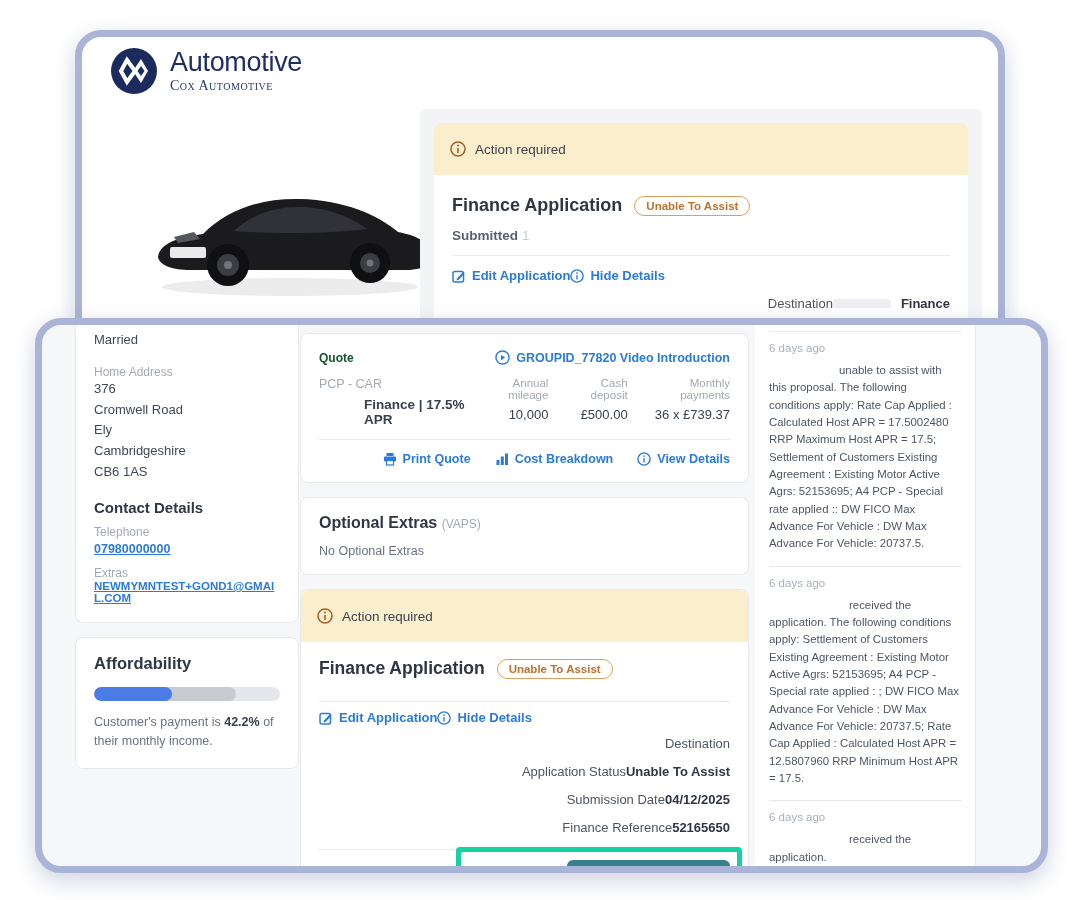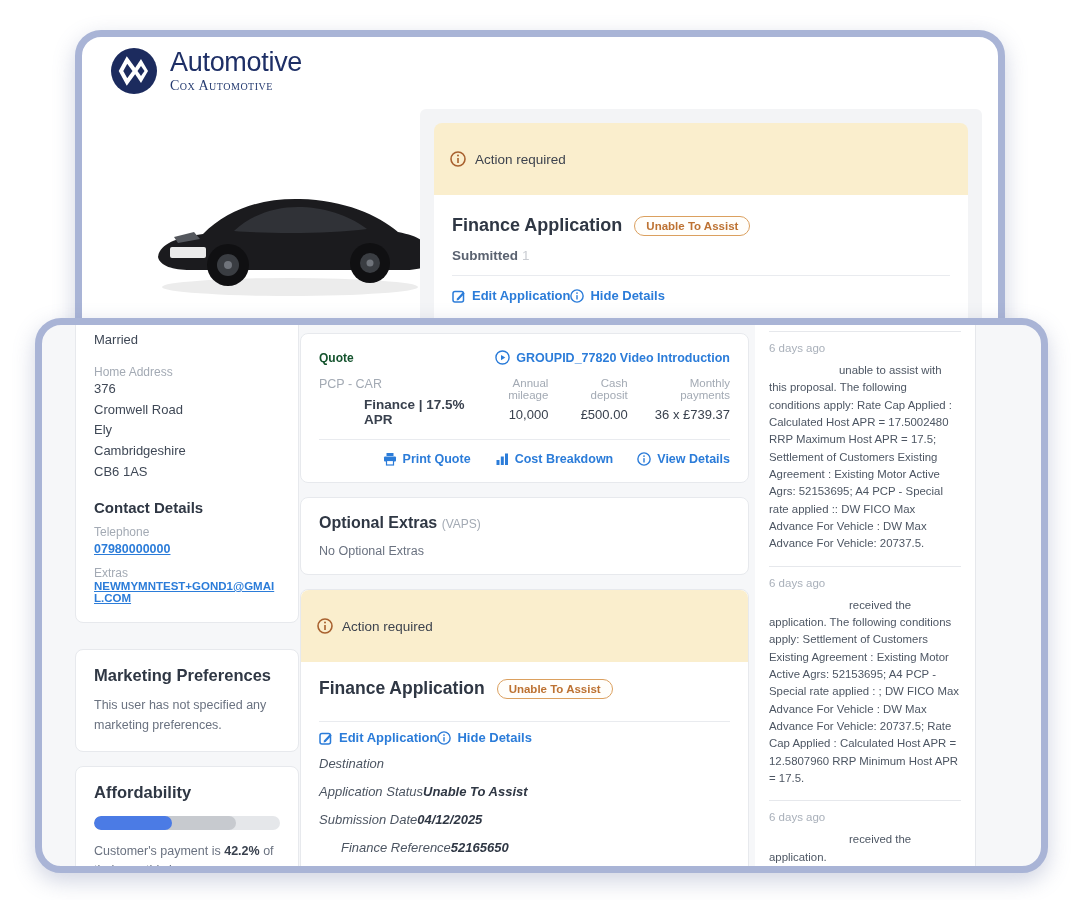--- a/index.html
+++ b/index.html
@@ -10,33 +10,33 @@
   #win-bottom { left:35px; top:318px; width:1013px; height:555px; background:#f6f7f9; }
 
   
   .logo-wrap { position:absolute; left:28px; top:10px; display:flex; align-items:flex-start; gap:12px; }
   .logo-text .brand { font-size:27px; color:#1e2f66; letter-spacing:-.3px; }
   .logo-text .brand-sub { font-family:"Liberation Serif", serif; font-variant:small-caps; font-size:14px; color:#243a70; margin-top:0; letter-spacing:.5px; }
   .car-box { position:absolute; left:58px; top:110px; width:300px; height:165px; }
 
   .top-panel { position:absolute; left:338px; top:72px; width:562px; height:470px; background:#f3f4f6; border-radius:6px; }
   .alert-card { margin:14px; }
-  .alert-banner { display:flex; align-items:center; gap:9px; background:#faeecd; padding:28px 16px; border-radius:8px 8px 0 0; font-size:13.5px; color:#3d434e; }
+  .alert-banner { display:flex; align-items:center; gap:9px; background:#faeecd; padding:18px 16px; border-radius:8px 8px 0 0; font-size:13.5px; color:#3d434e; }
   .alert-banner svg { flex:0 0 auto; }
   .card-body { background:#ffffff; padding:14px 18px 18px; border-radius:0 0 8px 8px; }
 
   .app-title-row { display:flex; align-items:center; margin-top:6px; }
   .app-title { font-size:18px; font-weight:bold; color:#2f3744; }
   .badge { display:inline-block; border:1.5px solid #dba05f; color:#bd7232; border-radius:999px; padding:3px 11px; font-size:11.5px; font-weight:bold; background:#fffefb; margin-left:12px; }
   .submitted-line { margin-top:12px; font-size:13.5px; font-weight:bold; color:#5a6270; }
   .submitted-suffix { color:#c9ccd2; font-weight:normal; margin-left:4px; }
   .divider { height:1px; background:#e9ebef; margin:12px 0; }
   .links-row { display:flex; align-items:center; margin:4px 0 6px; }
   .blue-link { display:inline-flex; align-items:center; gap:6px; color:#2b7cd9; font-size:13px; font-weight:bold; text-decoration:none; cursor:pointer; }
-  .detail-row { display:flex; justify-content:flex-start; align-items:center; padding:7px 0; font-size:13px; color:#4c5562;font-style:italic; }
+  .detail-row { display:flex; justify-content:flex-end; align-items:center; padding:7px 0; font-size:13px; color:#4c5562; }
   .detail-value { font-weight:bold; color:#2f3744; display:flex; align-items:center; gap:10px; }
   .redact { display:inline-block; height:9px; border-radius:3px; background:#eceef1; }
 
   
   .col-left  { position:absolute; left:33px;  top:0; width:224px; }
   .col-mid   { position:absolute; left:258px; top:0; width:449px; }
   .col-right { position:absolute; left:713px; top:0; bottom:0; width:221px; background:#ffffff; border-right:1px solid #e6e8ec; padding:0 14px; overflow:hidden; }
 
   .card { background:#ffffff; border:1px solid #e7e9ed; border-radius:8px; padding:16px 18px; }
   #profile-card { margin-top:-26px; padding-top:30px; border-top-left-radius:0; border-top-right-radius:0; }
@@ -188,24 +188,20 @@
       <div class="plain-text">Ely</div>
       <div class="plain-text">Cambridgeshire</div>
       <div class="plain-text">CB6 1AS</div>
       <div class="section-h" style="margin-top:16px">Contact Details</div>
       <div class="muted-label" style="margin-top:9px">Telephone</div>
       <a class="link-plain" style="font-weight:bold">07980000000</a>
       <div class="muted-label" style="margin-top:9px">Extras</div>
       <a class="link-plain email-link">NEWMYMNTEST+GOND1@GMAIL.COM</a>
     </div>
 
-    <div class="card" id="marketing-card">
-      <div class="section-h h-lg">Marketing Preferences</div>
-      <p>This user has not specified any marketing preferences.</p>
-    </div>
 
     <div class="card" id="affordability-card">
       <div class="section-h h-lg">Affordability</div>
       <div class="bar">
         <div class="bar-gray"></div>
         <div class="bar-blue"></div>
       </div>
       <div class="afford-text">
         <span>Customer's payment is </span><b>42.2%</b><span> of their monthly income.</span>
       </div>

